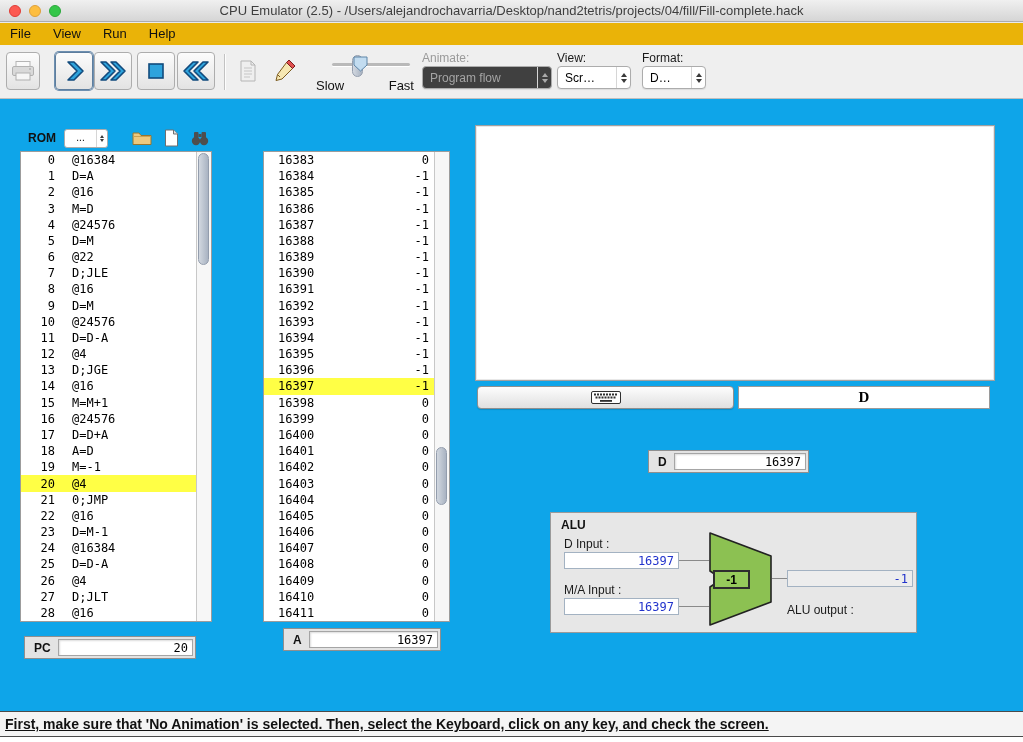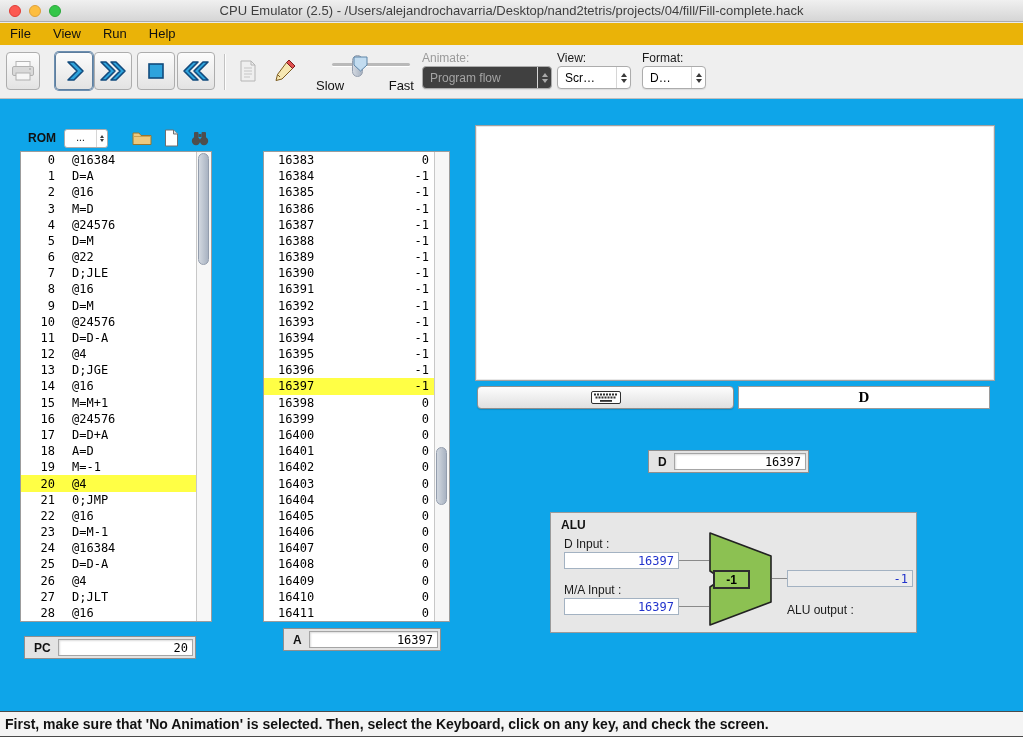--- a/index.html
+++ b/index.html
@@ -108,21 +108,21 @@
   .alu-val.obox{width:126px;background:#EDEDED;}
   .alu-line{position:absolute;height:1px;background:#8A8A8A;}
   .alu-shape{position:absolute;left:158px;top:19px;}
   .alu-badge{position:absolute;left:162px;top:57px;width:37px;height:19px;background:#96CB5B;
     border:2px solid #2E2E2E;display:flex;align-items:center;justify-content:center;
     font-weight:bold;font-size:12px;color:#000;}
 
   
   .statusbar{position:absolute;top:711px;left:0;right:0;height:26px;background:#F4F4F4;
     border-top:1px solid #4A4A4A;border-bottom:1px solid #4A4A4A;display:flex;align-items:center;
-    padding-left:5px;font-size:14px;font-weight:bold;color:#111;white-space:nowrap;}
+    padding-left:5px;font-size:14px;font-weight:bold;color:#111;white-space:nowrap;text-decoration:underline;}
   .bottomstrip{position:absolute;top:737px;left:0;right:0;bottom:0;background:#fff;}
 </style>
 </head>
 <body>
 
 <div class="win">
 
   <div class="titlebar">
     <div class="lights">
       <span class="light red"></span>

